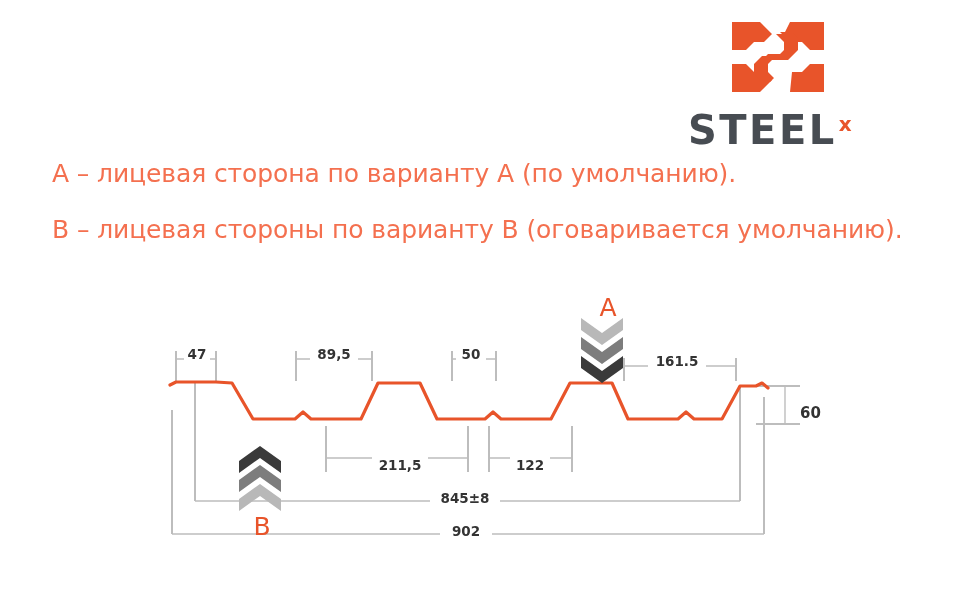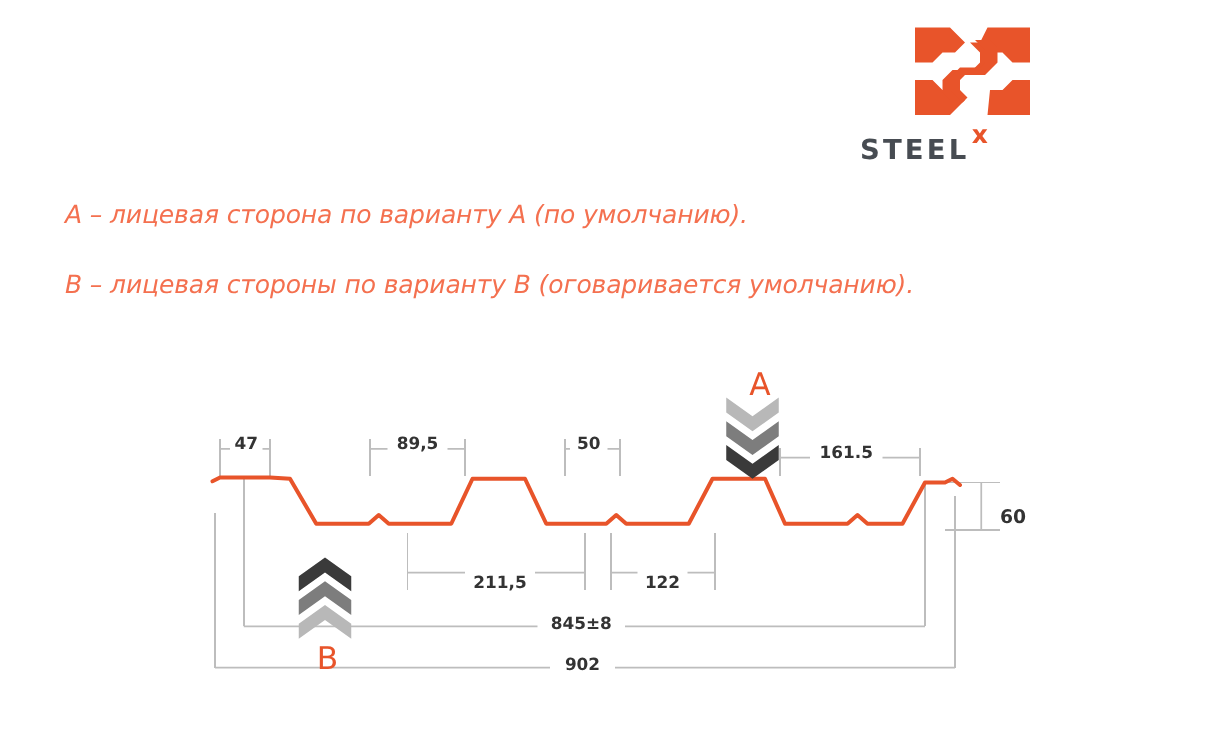--- a/index.html
+++ b/index.html
@@ -41,47 +41,46 @@
     top: 92px;
     width: 186px;
     height: 34px;
     display: flex;
     align-items: baseline;
     justify-content: flex-start;
   }
   .logo-steel {
     font-family: "DejaVu Sans", sans-serif;
     font-weight: 700;
-    font-size: 22px;
+    font-size: 40px;
     letter-spacing: 2.5px;
     color: #474c52;
     line-height: 1;
   }
   .logo-sup {
     font-family: "DejaVu Sans", sans-serif;
     font-weight: 700;
     font-size: 20px;
     color: #e8542a;
     line-height: 1;
     position: relative;
     top: -13px;
     left: 2px;
   }
 
   
   .note {
     position: absolute;
     left: 52px;
     font-family: "DejaVu Sans", "Liberation Sans", sans-serif;
-    font-size: 20px;
+    font-size: 25px;
     font-weight: 400;
     color: #f4704f;
     white-space: nowrap;
     letter-spacing: -0.1px;
-    font-style: italic;
   }
   .note-1 { top: 159px; }
   .note-2 { top: 215px; }
 
   
   .drawing {
     position: absolute;
     left: 0;
     top: 0;
     width: 970px;

